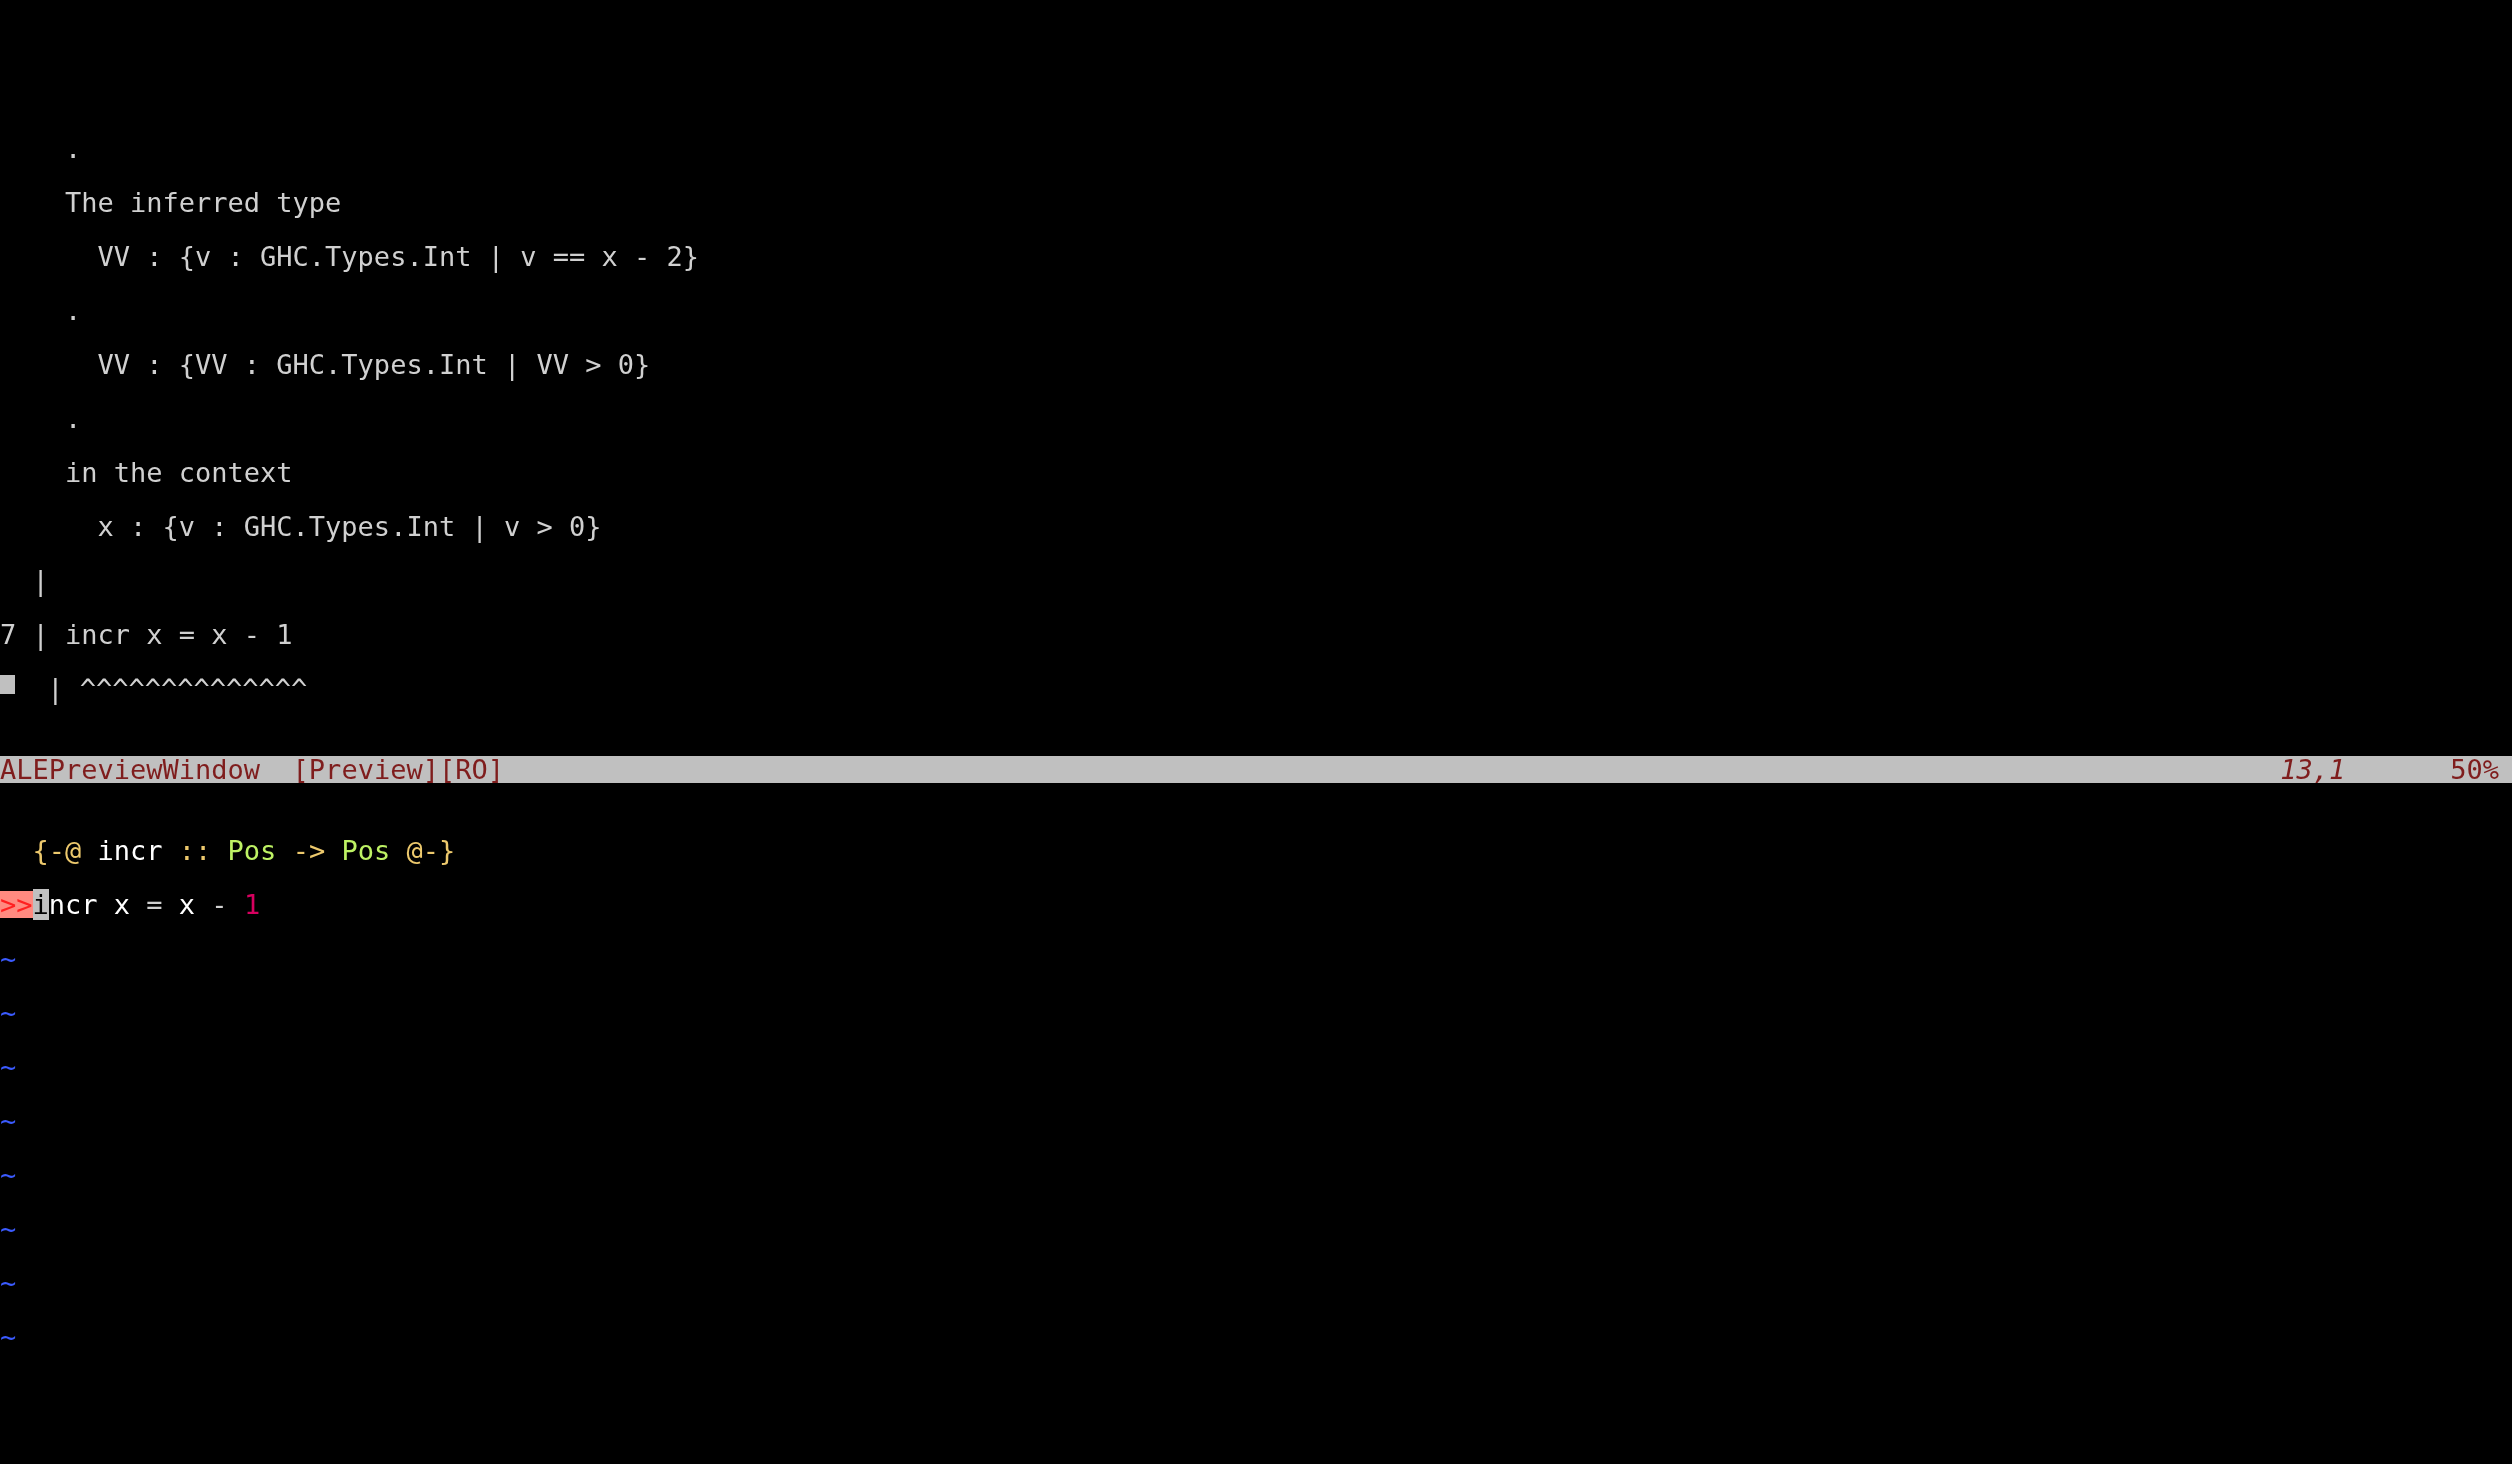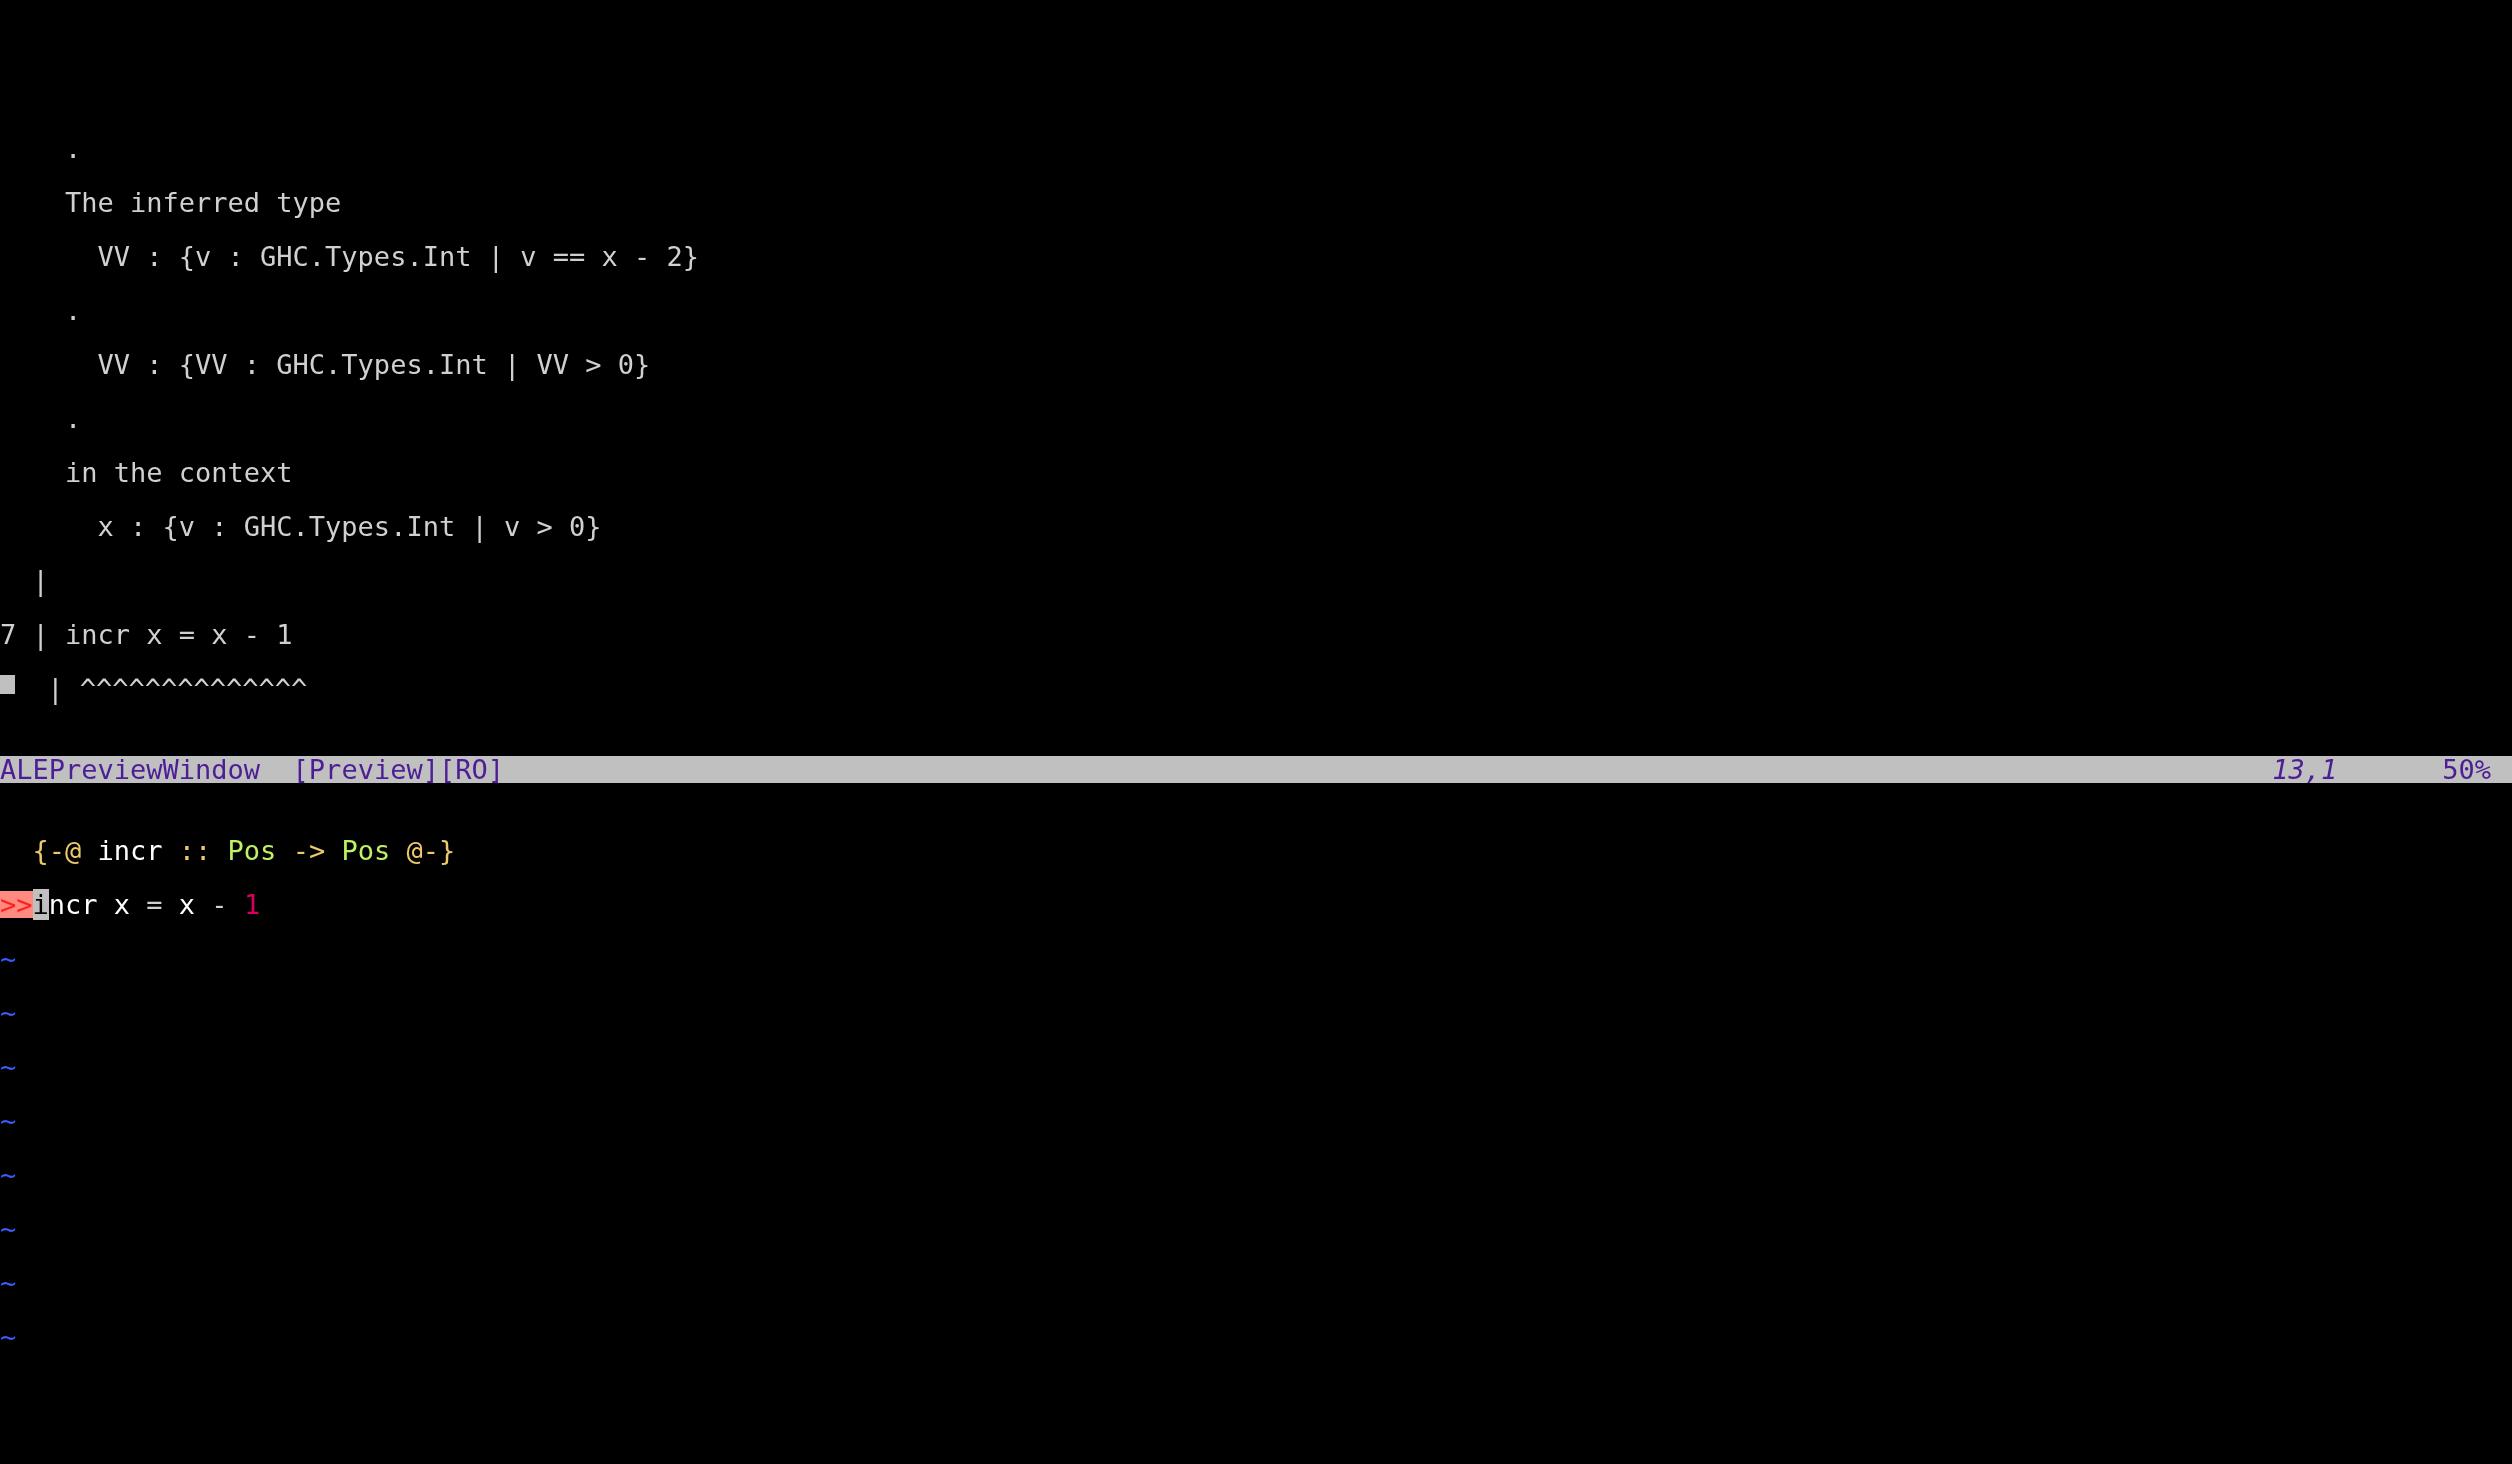--- a/index.html
+++ b/index.html
@@ -16,34 +16,34 @@
       white-space: pre;
       overflow: hidden;
       width: 2512px;
       height: 1464px;
     }
     .preview-pane {
       color: #d0d0d0;
     }
     .statusline {
       background: #c0c0c0;
-      color: #4c1d95;
+      color: #7f1d1d;
       display: flex;
       width: 100%;
       justify-content: center;
     }
     .statusline-left {
       flex: 1;
     }
     .statusline-ruler {
       padding-right: 105px;
       font-style: italic;
     }
     .statusline-pct {
-      padding-right: 21px;
+      padding-right: 13px;
     }
     .editor-pane {
     }
     .gutter {
       display: inline-block;
       width: 2ch;
       color: #000000;
     }
     .gutter-sign {
       display: inline-block;

